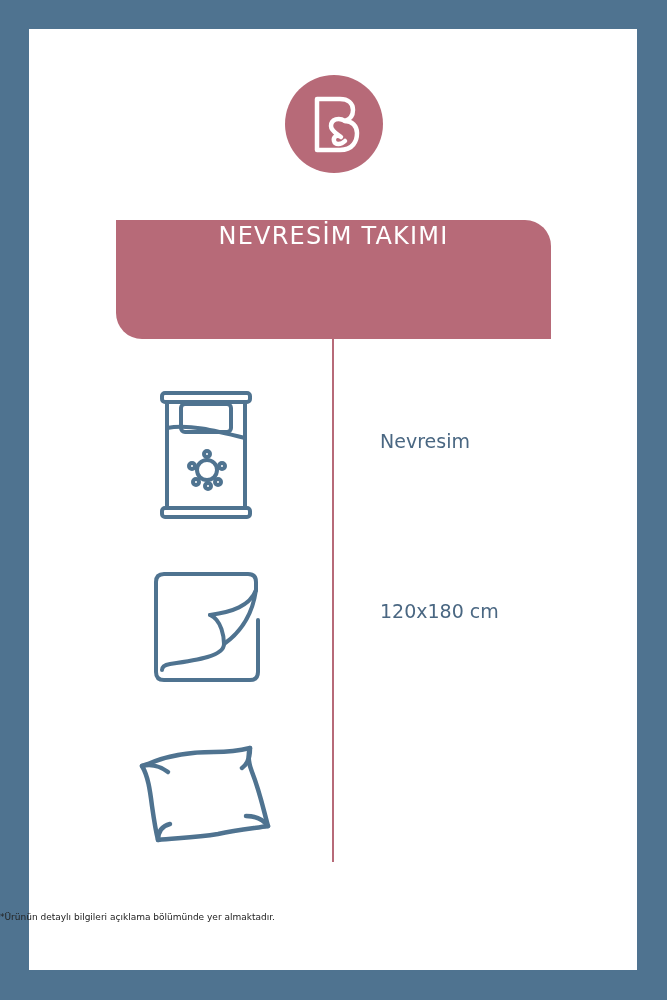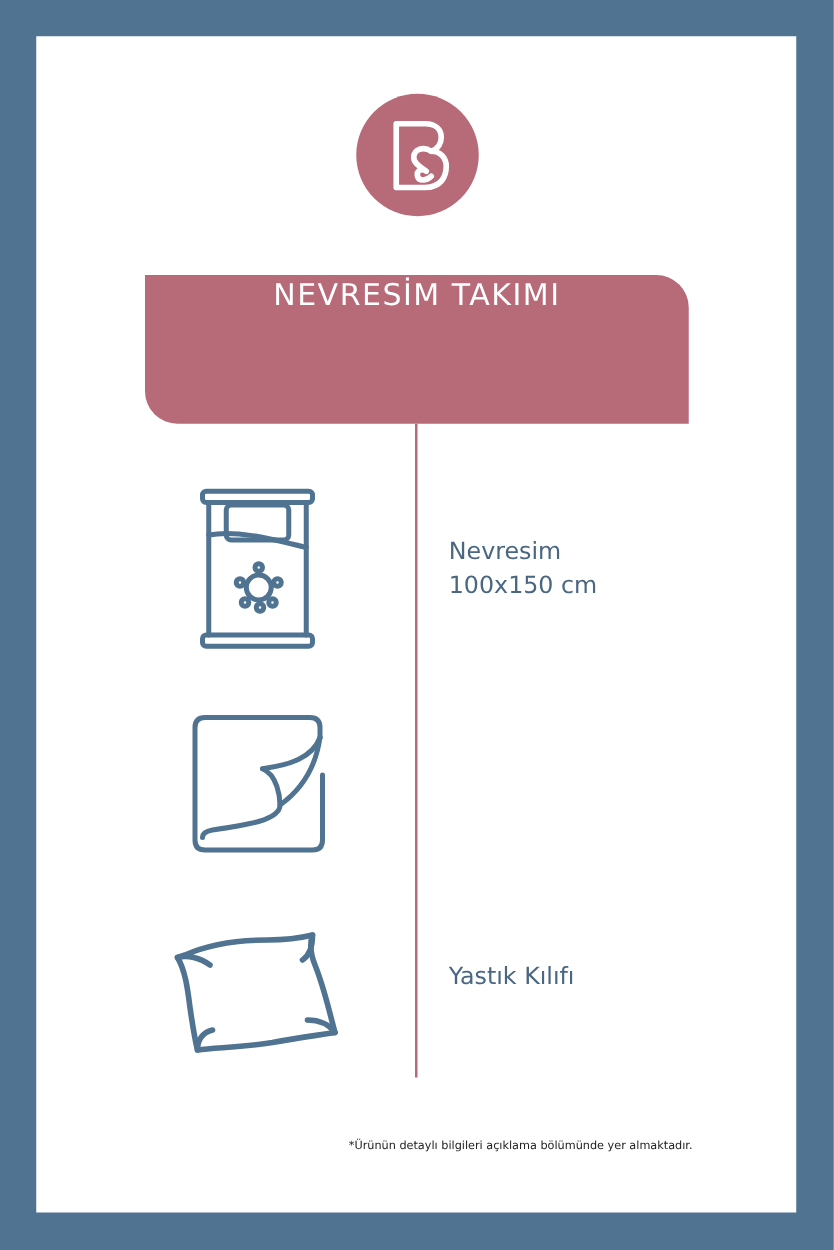--- a/index.html
+++ b/index.html
@@ -43,31 +43,31 @@
     }
     .divider {
       position: absolute;
       left: 332px; top: 339px;
       width: 2px; height: 523px;
       background: #b76a78;
     }
     .icon { position: absolute; }
     .item-text {
       position: absolute;
-      left: 359px;
+      left: 380px;
       color: #4a6782;
       font-family: "DejaVu Sans", sans-serif;
       font-size: 19px;
       line-height: 27px;
     }
     .footnote {
       position: absolute;
       left: 0; width: 554px;
       top: 912px;
-      text-align: right;
+      text-align: left;
       font-family: "DejaVu Sans", sans-serif;
       font-size: 9px;
       color: #222222;
     }
   </style>
 </head>
 <body>
 
 <div class="card"></div>
 
@@ -103,47 +103,46 @@
       <circle cx="34" cy="76" r="3"></circle>
       <circle cx="64" cy="76" r="3"></circle>
       <circle cx="38" cy="92" r="3"></circle>
       <circle cx="60" cy="92" r="3"></circle>
       <circle cx="50" cy="96" r="3"></circle>
     </g>
   </svg>
 </div>
 <div class="item-text" style="top:428px;">
   <div>Nevresim</div>
-  <div>100x150 cm</div>
 </div>
 
 <div class="icon" style="left:150px; top:568px;">
   <svg width="116" height="118" viewBox="0 0 116 118">
     <g fill="none" stroke="#4f7390" stroke-width="4" stroke-linejoin="round" stroke-linecap="round">
       <path d="M108 52 L108 104 Q108 112 100 112 L14 112 Q6 112 6 104 L6 14 Q6 6 14 6 L98 6 Q106 6 106 14 L106 22"></path>
       <path d="M106 22 C100 38 82 44 60 47"></path>
       <path d="M60 47 C72 52 74 70 74 76 C74 88 48 92 20 96 C14 97 12 99 12 102"></path>
       <path d="M106 22 C102 50 88 66 74 76"></path>
     </g>
   </svg>
 </div>
 <div class="item-text" style="top:598px;">
+  <div>120x180 cm</div>
 </div>
 
 <div class="icon" style="left:138px; top:742px;">
   <svg width="136" height="104" viewBox="0 0 136 104">
     <g fill="none" stroke="#4f7390" stroke-width="4.5" stroke-linejoin="round" stroke-linecap="round">
       <path d="M10 22 C28 14 52 10 76 10 C92 10 104 8 112 6
                C110 12 110 20 114 30 C122 50 126 70 130 84
                C118 86 100 88 80 92 C56 96 36 96 20 98
                C18 90 16 78 14 64 C12 48 10 34 4 24 Z"></path>
       <path d="M4 24 C12 22 22 24 30 30"></path>
       <path d="M112 6 C112 14 110 22 104 26"></path>
       <path d="M130 84 C124 76 116 74 108 74"></path>
       <path d="M20 98 C20 90 24 84 32 82"></path>
     </g>
   </svg>
 </div>
 <div class="item-text" style="top:768px;">
-  <div>Yastık Kılıfı</div>
 </div>
 
 <div class="footnote">*Ürünün detaylı bilgileri açıklama bölümünde yer almaktadır.</div>
 
 </body></html>

